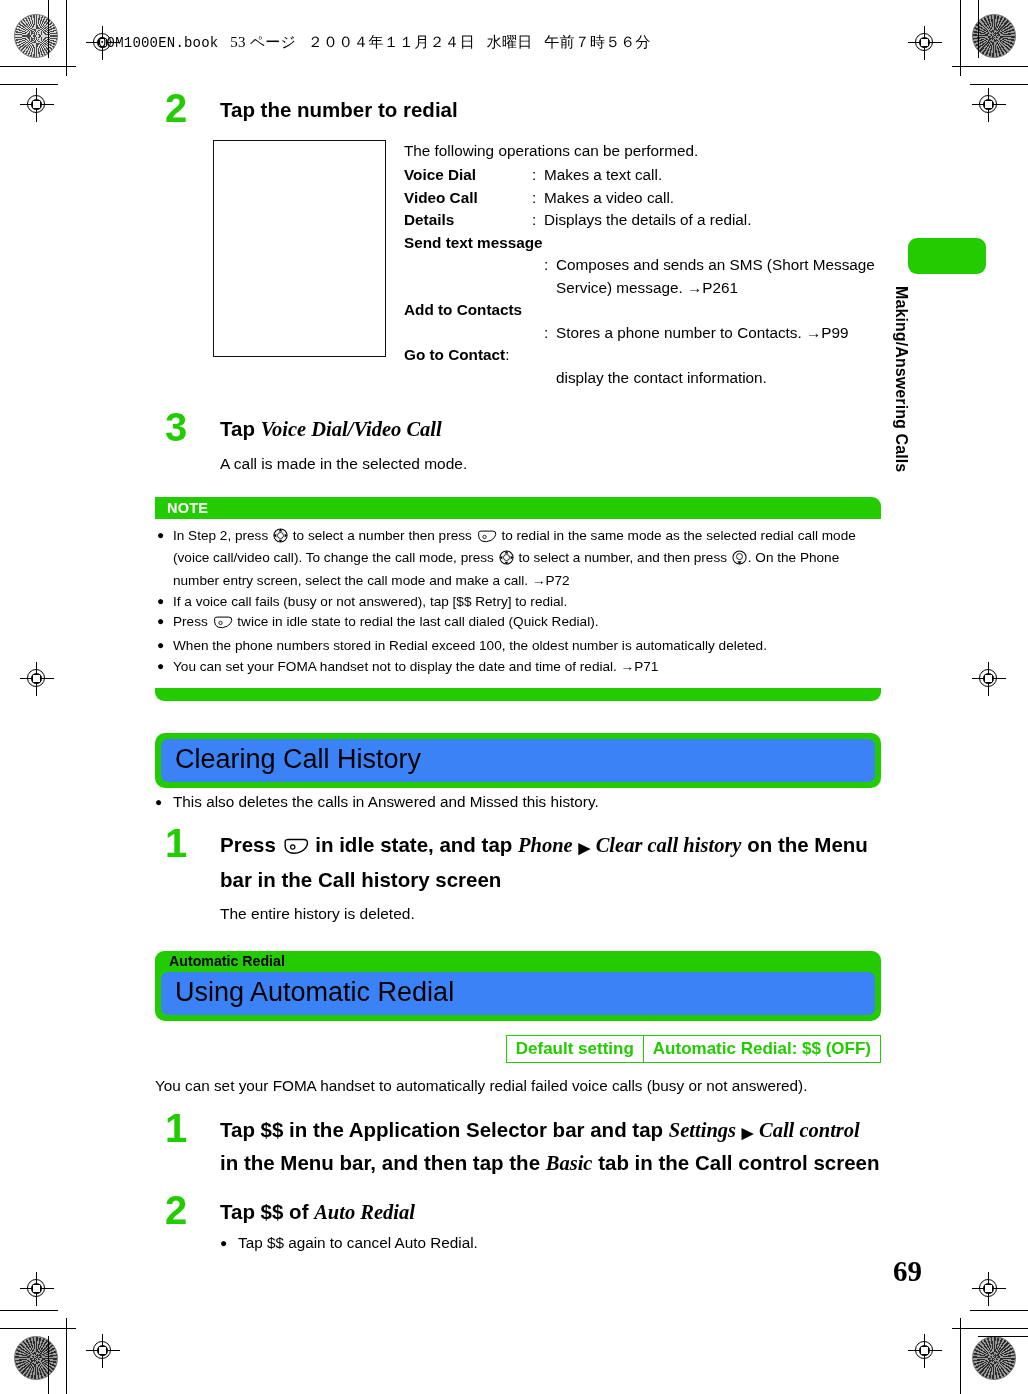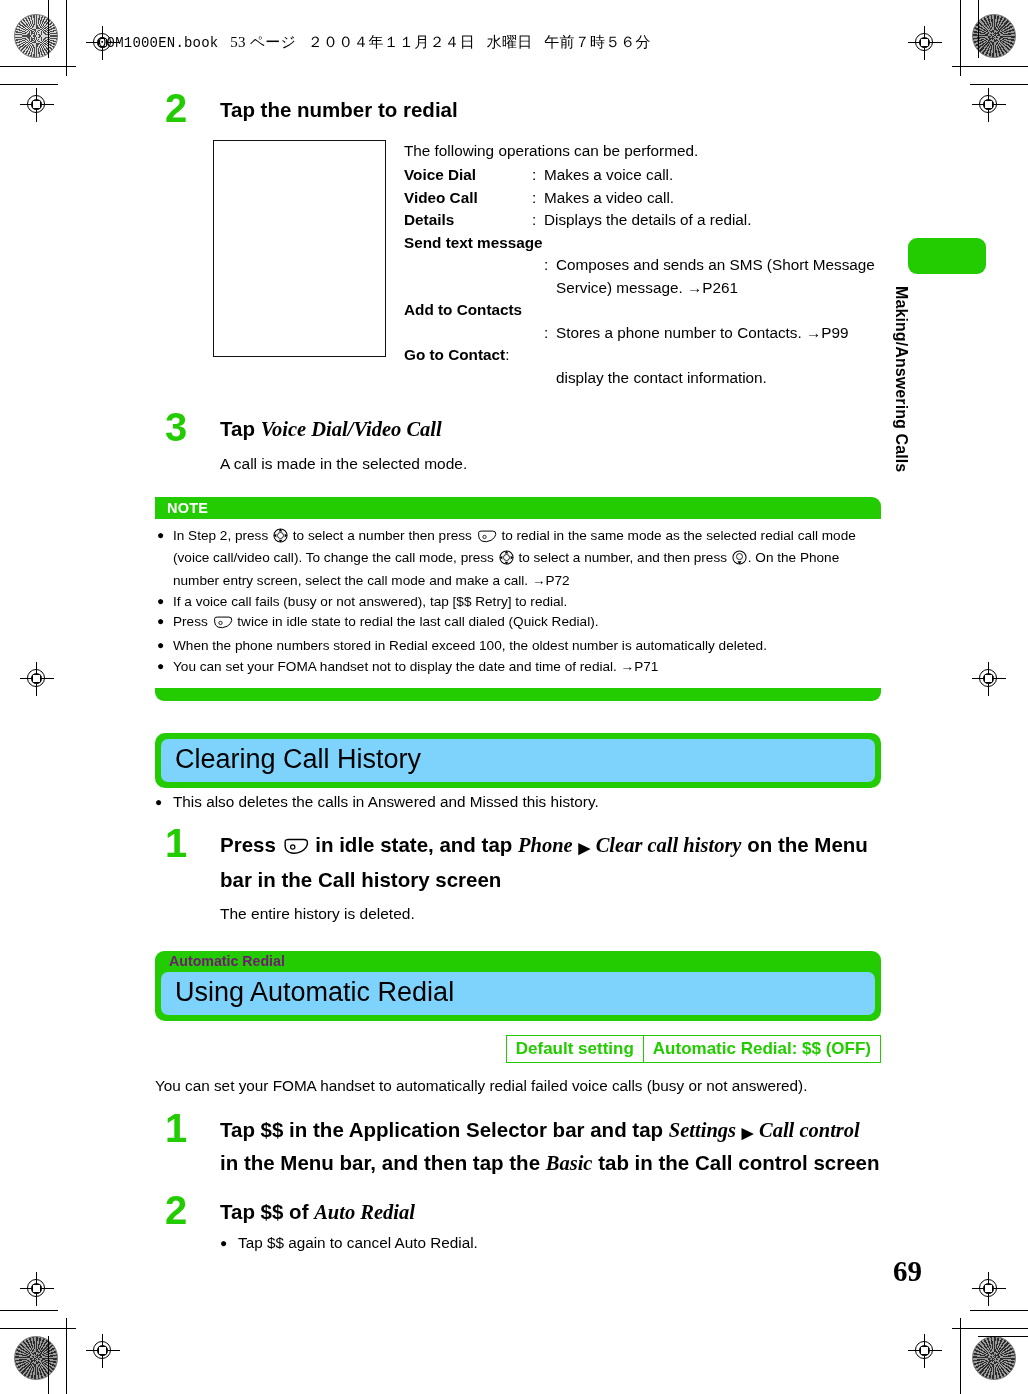--- a/index.html
+++ b/index.html
@@ -106,29 +106,29 @@
   }
   .note-bullet { width: 16px; flex: none; text-align: left; font-size: 12px; padding-top: 1px; }
   .note-text { flex: 1; }
   .note-foot {
     background: #22cc00; height: 13px; border-radius: 0 0 9px 9px; margin-top: 4px;
   }
 
   
   .sec-wrap { margin-top: 32px; }
   .sec-tag {
-    background: #22cc00; color: #701a75; font-weight: bold; font-size: 14.2px;
+    background: #22cc00; color: #000000; font-weight: bold; font-size: 14.2px;
     padding: 2px 9px 2px 14px; border-radius: 9px 9px 0 0;
   }
   .sec-frame {
     background: #22cc00; padding: 6px; border-radius: 10px;
   }
   .sec-frame.has-tag { border-radius: 0 0 10px 10px; padding-top: 1px; }
   .sec-inner {
-    background: #7dd3fc; border-radius: 7px; padding: 5px 0 6px 14px;
+    background: #3b82f6; border-radius: 7px; padding: 5px 0 6px 14px;
     font-size: 27px; line-height: 1.18;
   }
 
   .sec-intro { font-size: 15.3px; margin-top: 10px; line-height: 1.5; }
   .sec-bullet { display: flex; font-size: 15.3px; margin-top: 3px; line-height: 1.5; }
   .sec-bullet .b { width: 18px; flex: none; font-size: 12px; padding-top: 2px; }
 
   
   .default-row { display: flex; justify-content: flex-end; margin-top: 14px; }
   .default-tbl {
@@ -283,21 +283,21 @@
   </div>
 
   <div class="fig-row">
     <div class="fig-box"></div>
     <div class="def-wrap">
       <div class="def-intro">The following operations can be performed.</div>
 
       <div class="def-row">
         <div class="def-term">Voice Dial</div>
         <div class="def-colon">:</div>
-        <div class="def-desc">Makes a voice call.</div>
+        <div class="def-desc">Makes a text call.</div>
       </div>
 
       <div class="def-row">
         <div class="def-term">Video Call</div>
         <div class="def-colon">:</div>
         <div class="def-desc">Makes a video call.</div>
       </div>
 
       <div class="def-row">
         <div class="def-term">Details</div>

